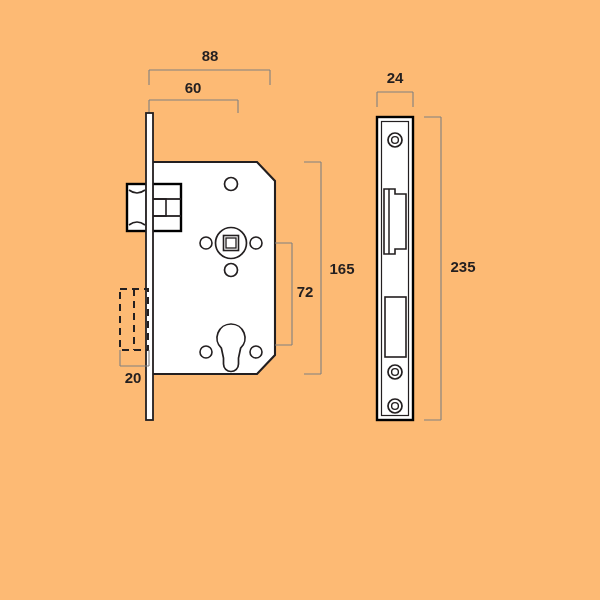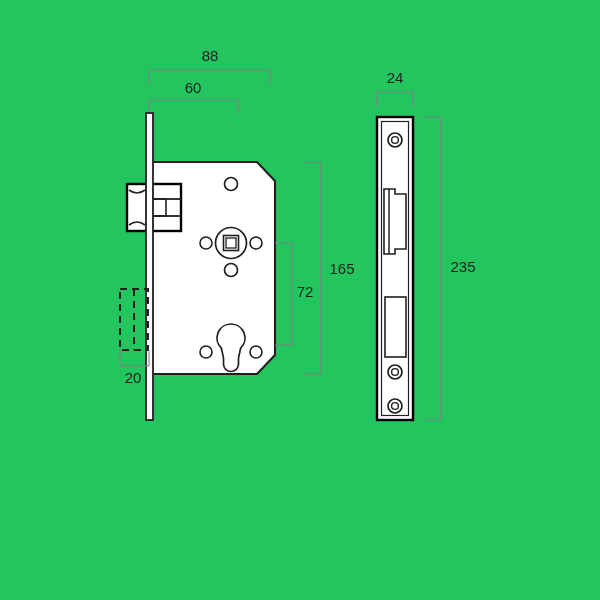--- a/index.html
+++ b/index.html
@@ -10,21 +10,22 @@
   body {
     width: 600px;
     height: 600px;
     font-family: "Liberation Sans", sans-serif;
     overflow: hidden;
   }
   #drawing-root {
     position: relative;
     width: 600px;
     height: 600px;
-    background: #22c55e;
+    background: #fdba74;
+    font-weight: bold;
   }
   svg#lock-drawing {
     display: block;
     width: 600px;
     height: 600px;
   }
   .dim-text {
     font-family: "Liberation Sans", sans-serif;
     font-size: 15px;
     fill: #231f20;

